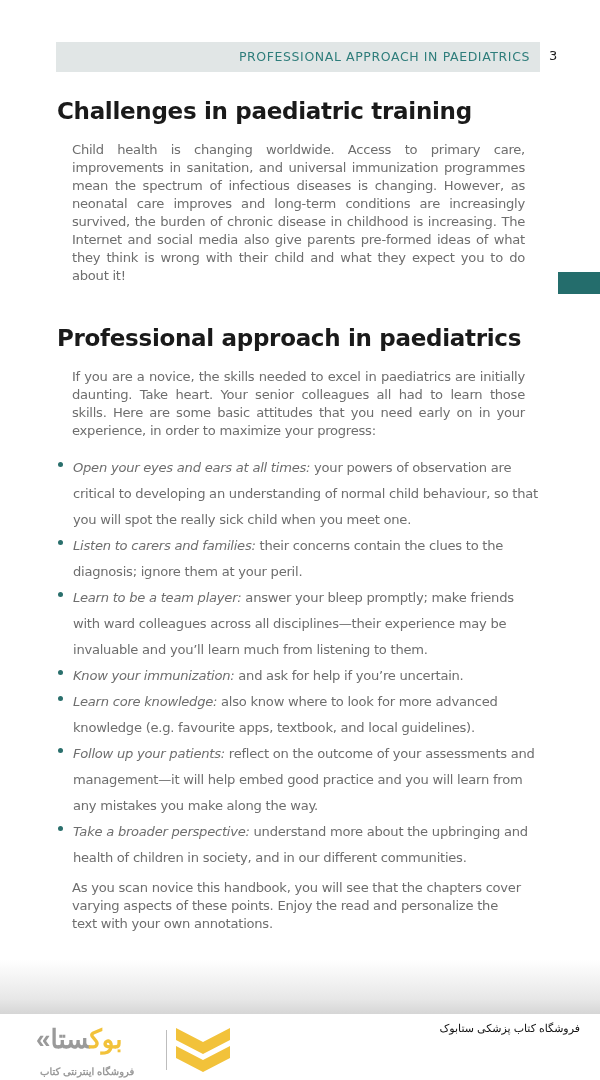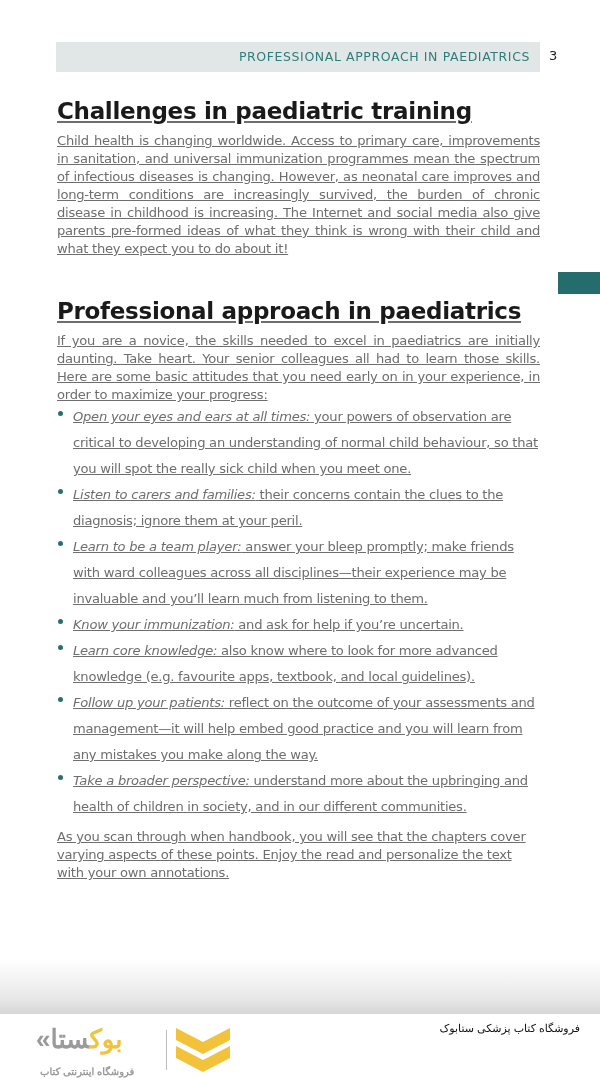--- a/index.html
+++ b/index.html
@@ -20,29 +20,29 @@
     .page-number {
       position: absolute; left: 549px; top: 48px;
       font-family: "DejaVu Sans", sans-serif; font-size: 13px; color: #222;
     }
     .thumb-tab {
       position: absolute; left: 558px; top: 272px; width: 42px; height: 22px;
       background: #246d6c;
     }
     .content {
       position: absolute; left: 57px; top: 96px; width: 483px;
-      font-family: "DejaVu Sans", sans-serif; color: #6e6e6e; text-decoration: underline;
+      font-family: "DejaVu Sans", sans-serif; color: #6e6e6e;
     }
     h2 {
       font-family: "DejaVu Sans", sans-serif; font-weight: bold;
       font-size: 23px; color: #1a1a1a; margin: 0 0 6px 0; letter-spacing: -0.3px;
       line-height: 30px;
     }
     p {
-      margin: 0; font-size: 13.1px; line-height: 18px; text-align: justify;
+      margin: 15px; font-size: 13.1px; line-height: 18px; text-align: justify;
       letter-spacing: -0.25px;
     }
     .section2 { margin-top: 38px; }
     ul { list-style: none; margin: 0; padding: 0; }
     li {
       position: relative; padding-left: 16px; font-size: 13.1px; line-height: 26px;
       letter-spacing: -0.25px;
     }
     .bullet {
       position: absolute; left: 1px; top: 7px; width: 5px; height: 5px;
@@ -101,21 +101,21 @@
     <p>If you are a novice, the skills needed to excel in paediatrics are initially daunting. Take heart. Your senior colleagues all had to learn those skills. Here are some basic attitudes that you need early on in your experience, in order to maximize your progress:</p>
     <ul>
       <li><span class="bullet"></span><span class="lead">Open your eyes and ears at all times:</span><span> your powers of observation are critical to developing an understanding of normal child behaviour, so that you will spot the really sick child when you meet one.</span></li>
       <li><span class="bullet"></span><span class="lead">Listen to carers and families:</span><span> their concerns contain the clues to the diagnosis; ignore them at your peril.</span></li>
       <li><span class="bullet"></span><span class="lead">Learn to be a team player:</span><span> answer your bleep promptly; make friends with ward colleagues across all disciplines—their experience may be invaluable and you’ll learn much from listening to them.</span></li>
       <li><span class="bullet"></span><span class="lead">Know your immunization:</span><span> and ask for help if you’re uncertain.</span></li>
       <li><span class="bullet"></span><span class="lead">Learn core knowledge:</span><span> also know where to look for more advanced knowledge (e.g. favourite apps, textbook, and local guidelines).</span></li>
       <li><span class="bullet"></span><span class="lead">Follow up your patients:</span><span> reflect on the outcome of your assessments and management—it will help embed good practice and you will learn from any mistakes you make along the way.</span></li>
       <li><span class="bullet"></span><span class="lead">Take a broader perspective:</span><span> understand more about the upbringing and health of children in society, and in our different communities.</span></li>
     </ul>
-    <p class="closing">As you scan through when handbook, you will see that the chapters cover varying aspects of these points. Enjoy the read and personalize the text with your own annotations.</p>
+    <p class="closing">As you scan novice this handbook, you will see that the chapters cover varying aspects of these points. Enjoy the read and personalize the text with your own annotations.</p>
   </section>
 </div>
 
 <div class="fade"></div>
 
 <div class="footer">
   <div class="logo-group">
     <span class="logo-wordmark"><span>«</span><span class="accent">بوک</span><span>ستا</span></span>
     <span class="logo-tagline">فروشگاه اینترنتی کتاب</span>
     <div class="logo-divider"></div>

